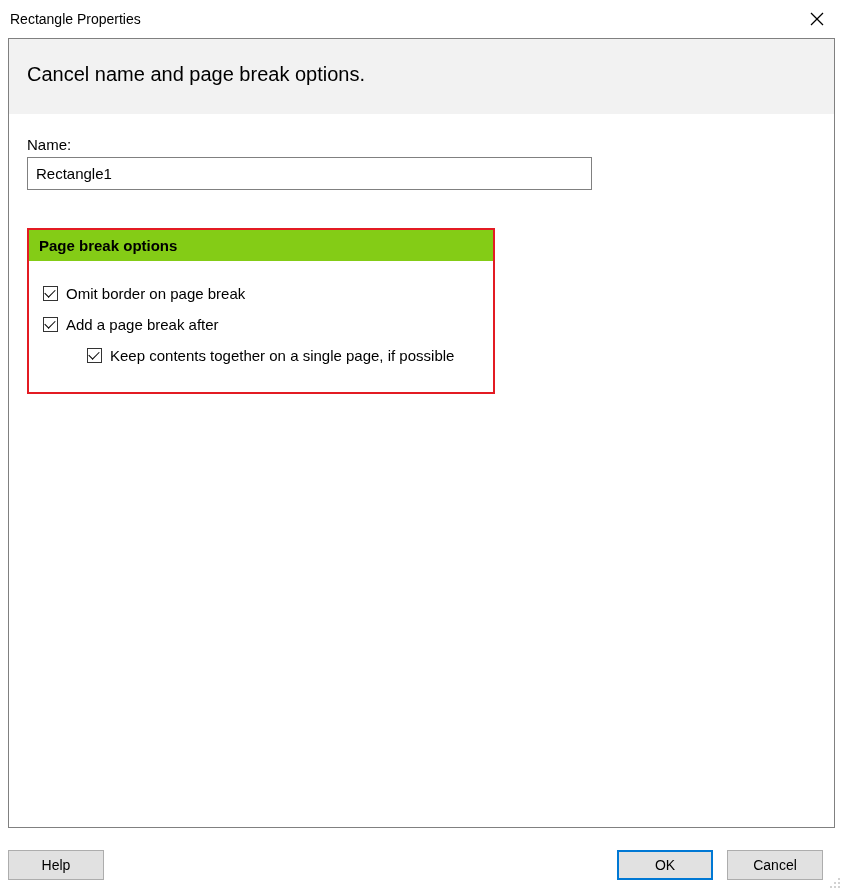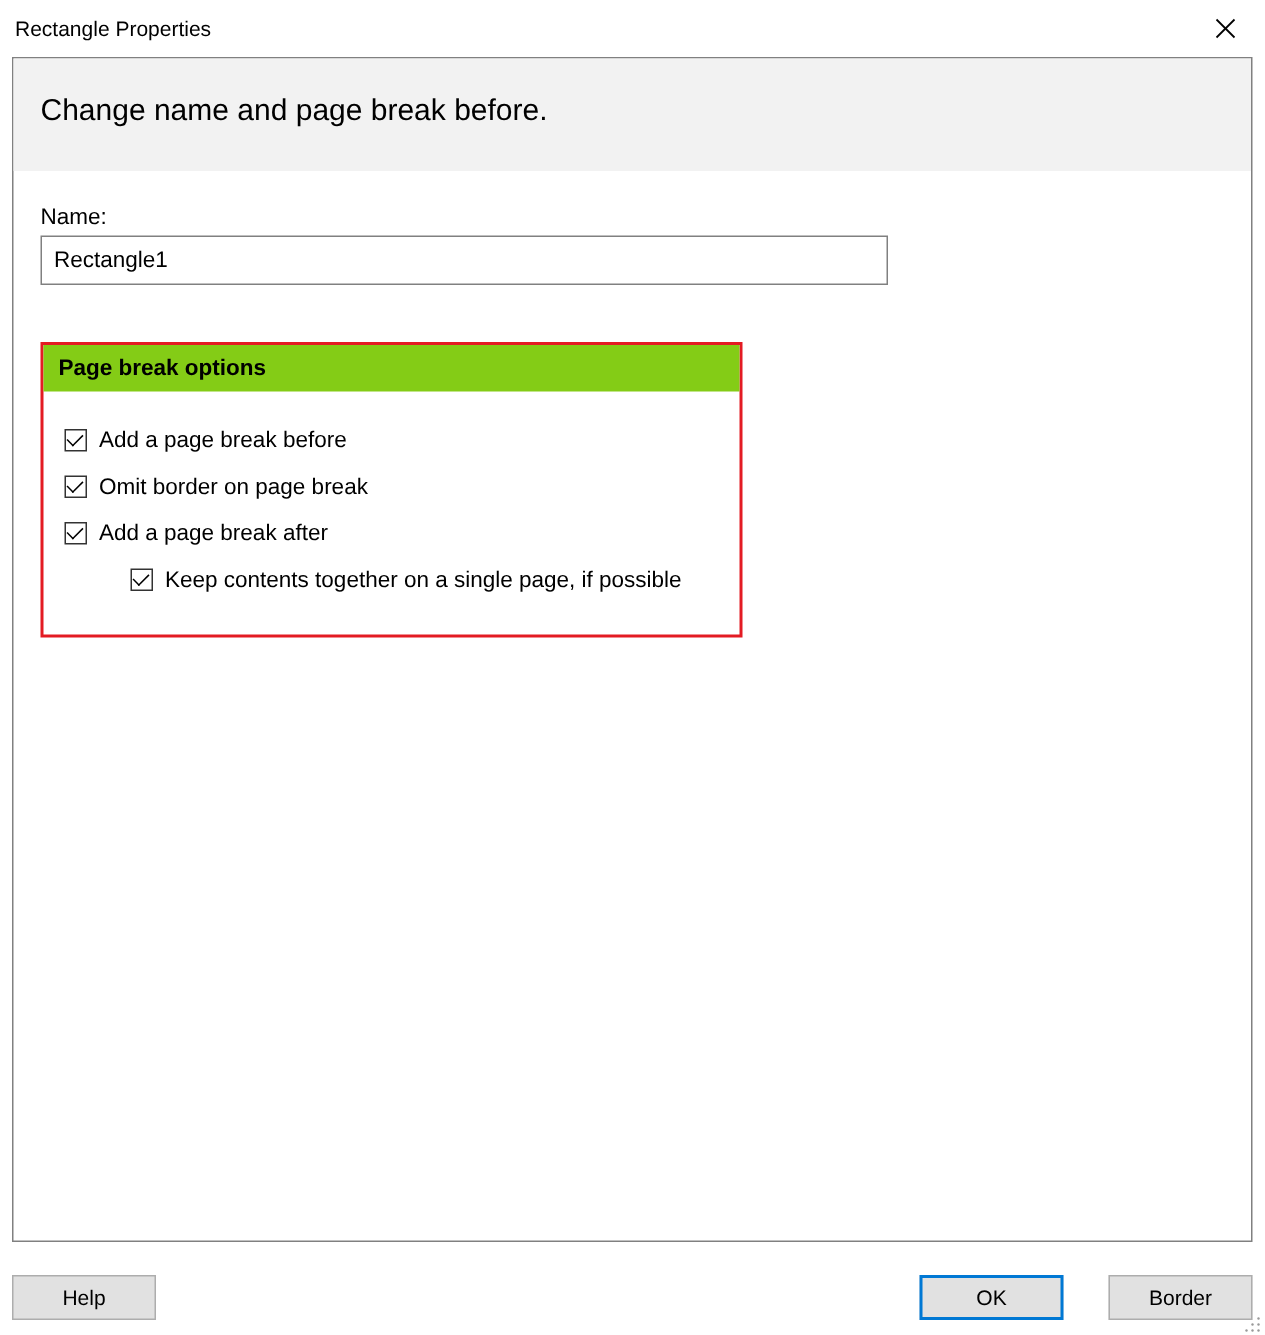--- a/index.html
+++ b/index.html
@@ -135,29 +135,29 @@
       transform: rotate(45deg);
     }
     .checkbox-label {
       font-size: 15px;
       cursor: pointer;
     }
     .button-row {
       position: absolute;
       bottom: 10px;
       left: 0;
-      right: 0;
+      right: 12px;
       padding: 0 8px;
       display: flex;
       justify-content: space-between;
       align-items: center;
     }
     .button-row-right {
       display: flex;
-      gap: 30px;
+      gap: 14px;
     }
     .btn {
       min-width: 96px;
       height: 30px;
       border: 1px solid #adadad;
       background: #e1e1e1;
       font-family: inherit;
       font-size: 14px;
       cursor: pointer;
       display: flex;
@@ -189,35 +189,31 @@
         <line x1="1" y1="1" x2="13" y2="13" stroke="#000" stroke-width="1.2"></line>
         <line x1="13" y1="1" x2="1" y2="13" stroke="#000" stroke-width="1.2"></line>
       </svg>
   </div>
 </div>
 
 <div class="dialog-body">
 
   <div class="main-panel">
     <div class="panel-header">
-      <div class="panel-header-text">Change name and page break before.</div>
+      <div class="panel-header-text">Cancel name and page break options.</div>
     </div>
     <div class="panel-content">
       <div class="field-label">Name:</div>
       <input type="text" class="name-input" value="Rectangle1" style="">
 
       <div class="highlight-section">
         <div class="section-header-bar">
           <div class="section-header">Page break options</div>
         </div>
         <div class="section-body">
-          <div class="checkbox-row">
-            <div class="checkbox checked"></div>
-            <span class="checkbox-label">Add a page break before</span>
-          </div>
           <div class="checkbox-row">
             <div class="checkbox checked"></div>
             <span class="checkbox-label">Omit border on page break</span>
           </div>
           <div class="checkbox-row">
             <div class="checkbox checked"></div>
             <span class="checkbox-label">Add a page break after</span>
           </div>
           <div class="checkbox-row">
             <div class="checkbox checked"></div>
@@ -231,21 +227,21 @@
 
 <div class="button-row">
   <button class="btn">
     <span>Help</span>
   </button>
   <div class="button-row-right">
     <button class="btn primary">
       <span>OK</span>
     </button>
     <button class="btn">
-      <span>Border</span>
+      <span>Cancel</span>
     </button>
   </div>
 </div>
 
 <div class="resize-grip">
   <svg viewBox="0 0 12 12">
     <circle cx="10" cy="2" r="0.8" fill="#999"></circle>
     <circle cx="6" cy="6" r="0.8" fill="#999"></circle>
     <circle cx="10" cy="6" r="0.8" fill="#999"></circle>
     <circle cx="2" cy="10" r="0.8" fill="#999"></circle>

